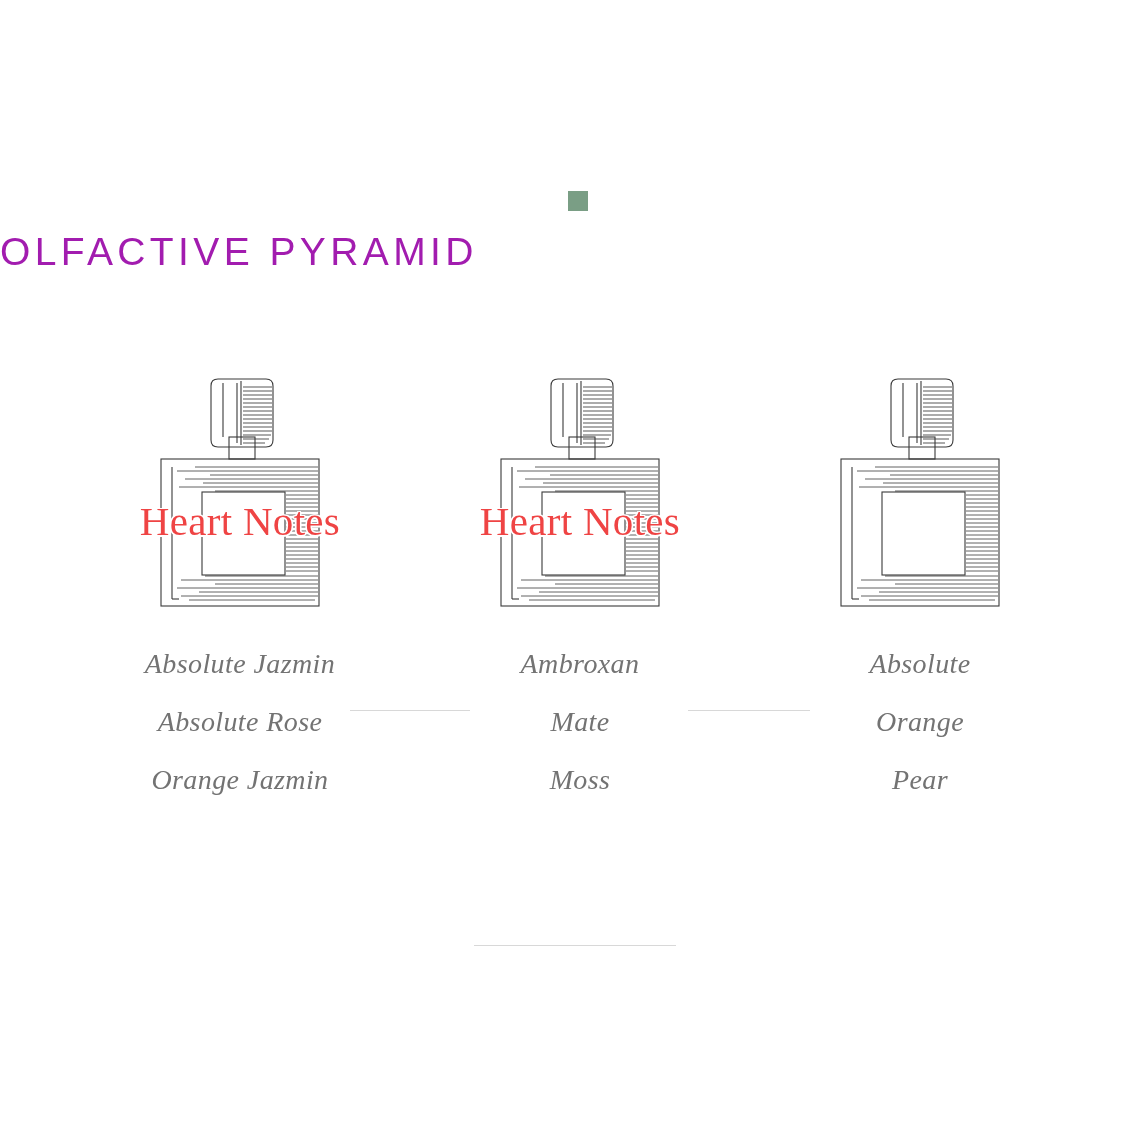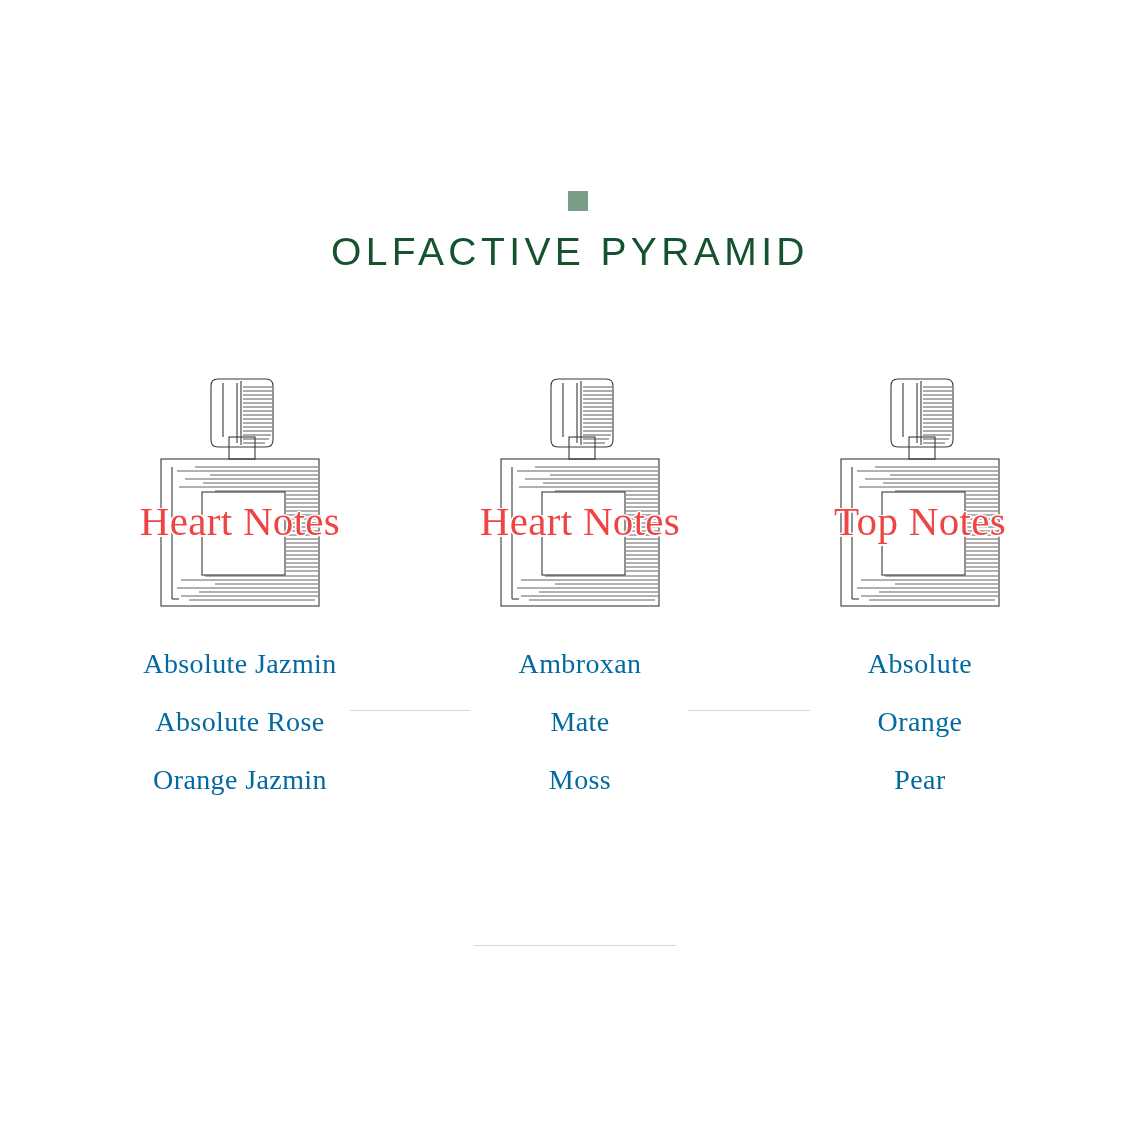--- a/index.html
+++ b/index.html
@@ -26,26 +26,26 @@
     width: 20px;
     height: 20px;
     background: #7a9e85;
   }
 
   .page-title {
     position: absolute;
     left: 0;
     top: 230px;
     width: 1140px;
-    text-align: center;
+    text-align: left;
     font-family: "Liberation Sans", sans-serif;
     font-size: 39px;
     font-weight: 300;
     letter-spacing: 4.4px;
-    color: #14532d;
+    color: #a21caf;
     white-space: nowrap;
   }
 
   
   .columns {
     position: absolute;
     left: 0;
     top: 375px;
     width: 1140px;
     display: flex;
@@ -99,23 +99,24 @@
   
   .note-list {
     margin-top: 28px;
     display: flex;
     flex-direction: column;
     align-items: center;
     gap: 0px;
   }
   .note-item {
     font-family: "Liberation Serif", "DejaVu Serif", serif;
+    font-style: italic;
     font-size: 28px;
     line-height: 58px;
-    color: #0369a1;
+    color: #737373;
     white-space: nowrap;
     letter-spacing: 0.4px;
   }
 
   
   .divider {
     position: absolute;
     height: 1px;
     background: #d8d8d8;
   }
@@ -370,21 +371,20 @@
               <line x1="50" y1="201" x2="163" y2="201"></line>
               <line x1="26" y1="205" x2="163" y2="205"></line>
               <line x1="60" y1="209" x2="163" y2="209"></line>
               <line x1="22" y1="213" x2="163" y2="213"></line>
               <line x1="44" y1="217" x2="163" y2="217"></line>
               <line x1="26" y1="221" x2="163" y2="221"></line>
               <line x1="34" y1="225" x2="160" y2="225"></line>
             </g>
           </g>
         </svg>
-        <div class="notes-heading">Top Notes</div>
       </div>
       <div class="note-list">
         <div class="note-item">Absolute</div>
         <div class="note-item">Orange</div>
         <div class="note-item">Pear</div>
       </div>
     </div>
 
   </div>
 

